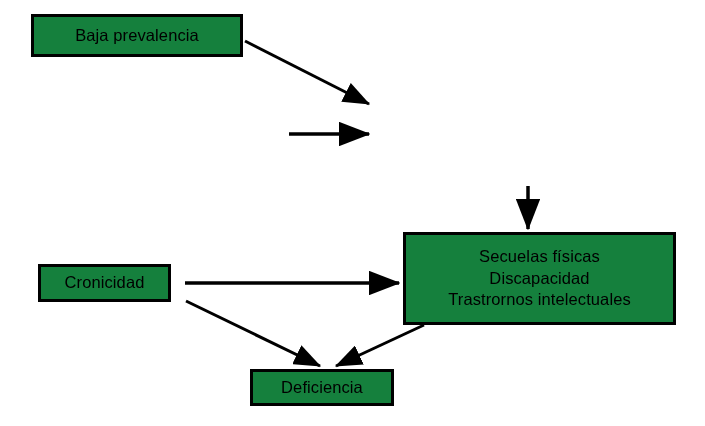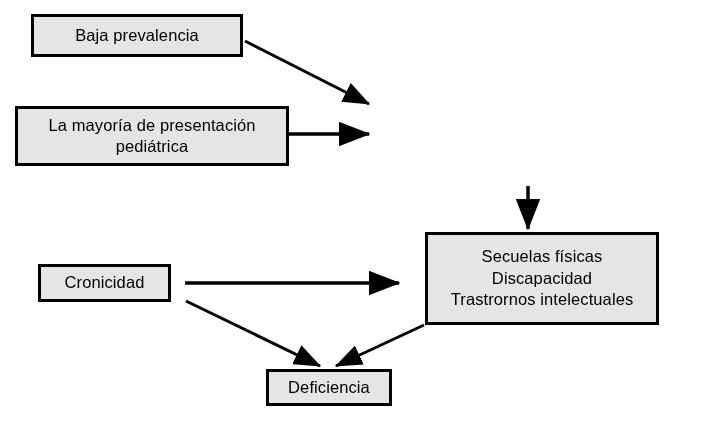--- a/index.html
+++ b/index.html
@@ -23,21 +23,21 @@
     left: 0;
     top: 0;
     width: 705px;
     height: 426px;
     pointer-events: none;
   }
   .node {
     position: absolute;
     box-sizing: border-box;
     border: 3px solid #000000;
-    background: #e5e5e5;
+    background: #15803d;
     display: flex;
     align-items: center;
     justify-content: flex-end;
     text-align: center;
     color: #000000;
     font-family: "Liberation Sans", sans-serif;
     font-size: 16.5px;
     line-height: 1.30;
     letter-spacing: 0.1px;
     z-index: 2;
@@ -54,27 +54,27 @@
   #node-baja-prevalencia {
     left: 31px;  top: 14px;  width: 212px; height: 43px;
   }
   #node-presentacion-pediatrica {
     left: 15px;  top: 106px; width: 274px; height: 60px;
   }
   #node-alta-dependencia {
     left: 373px; top: 94px;  width: 319px; height: 92px;
   }
   #node-secuelas {
-    left: 425px; top: 232px; width: 234px; height: 93px;
+    left: 403px; top: 232px; width: 273px; height: 93px;
   }
   #node-cronicidad {
     left: 38px;  top: 264px; width: 133px; height: 38px;
   }
   #node-deficiencia {
-    left: 250px; top: 369px; width: 126px; height: 37px; margin-left: 16px;
+    left: 250px; top: 369px; width: 144px; height: 37px;
   }
 </style>
 </head>
 <body>
 
 <div id="diagram-root">
 
   <svg id="edge-layer" viewBox="0 0 705 426" width="705" height="426" xmlns="http://www.w3.org/2000/svg">
     <defs>
       <marker id="arrowhead" markerWidth="9" markerHeight="7" refX="8.6" refY="3.5" orient="auto" markerUnits="strokeWidth">
@@ -92,24 +92,20 @@
 
     <line x1="186" y1="301" x2="320" y2="366" stroke="#000000" stroke-width="3" marker-end="url(#arrowhead)"></line>
 
     <line x1="424" y1="325" x2="336" y2="366" stroke="#000000" stroke-width="3" marker-end="url(#arrowhead)"></line>
   </svg>
 
   <div class="node" id="node-baja-prevalencia">
     <span class="node-text">Baja prevalencia</span>
   </div>
 
-  <div class="node" id="node-presentacion-pediatrica">
-    <span class="node-text">La mayoría de presentación
-pediátrica</span>
-  </div>
 
 
   <div class="node" id="node-secuelas">
     <span class="node-text">Secuelas físicas
 Discapacidad
 Trastrornos intelectuales</span>
   </div>
 
   <div class="node" id="node-cronicidad">
     <span class="node-text">Cronicidad</span>

